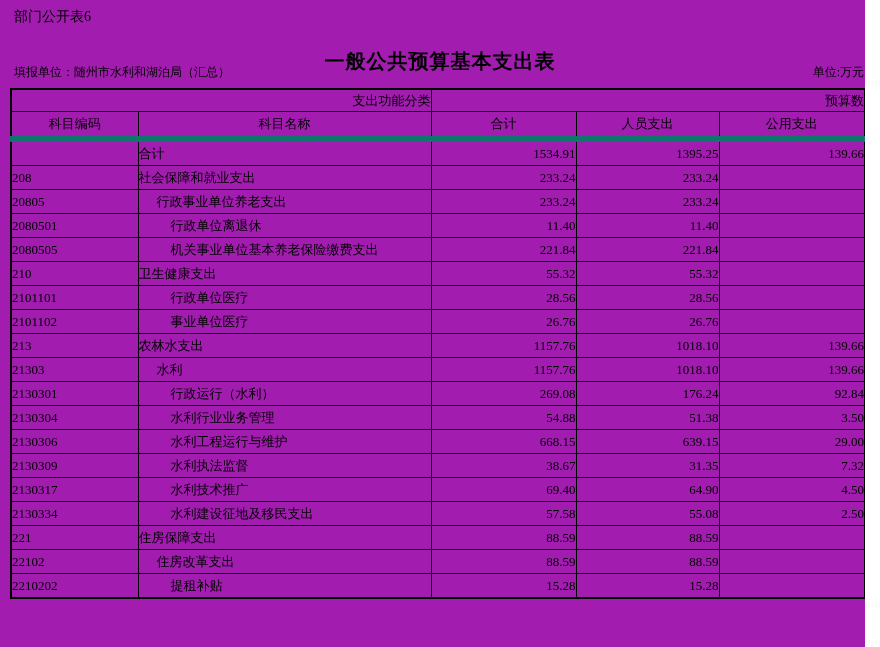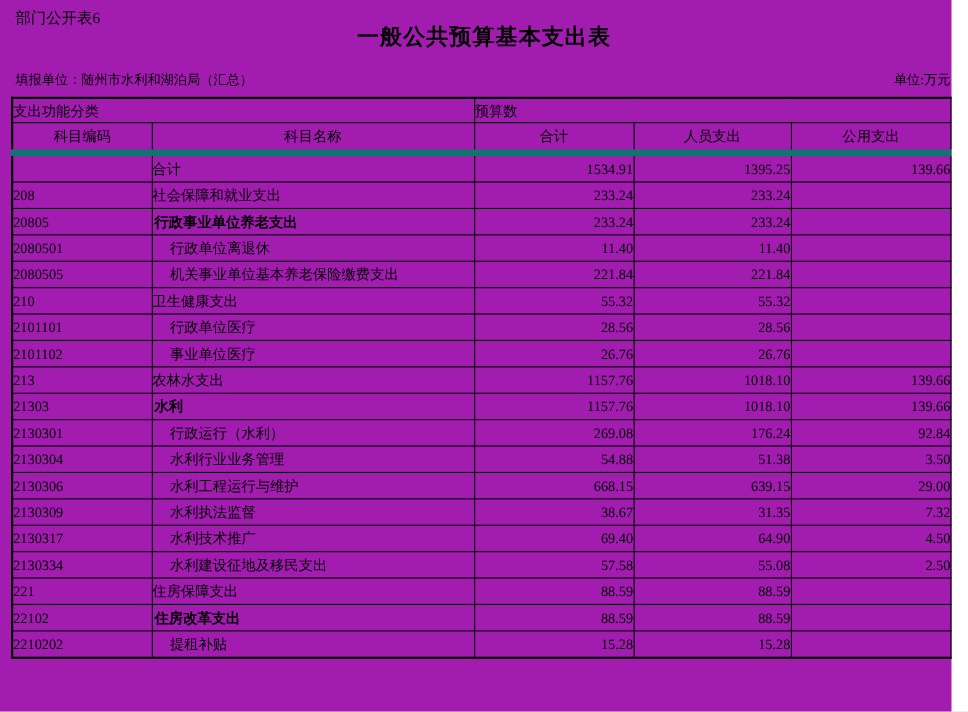--- a/index.html
+++ b/index.html
@@ -18,21 +18,21 @@
   }
   .doc-label {
     position: absolute;
     top: 8px;
     left: 14px;
     font-size: 14px;
     white-space: nowrap;
   }
   .page-title {
     position: absolute;
-    top: 20px;
+    top: 48px;
     left: 0;
     width: 880px;
     margin: 0;
     text-align: center;
     font-size: 20px;
     font-weight: bold;
     letter-spacing: 1px;
   }
   .meta-row {
     position: absolute;
@@ -56,27 +56,27 @@
   }
   table.budget th, table.budget td {
     border: 1px solid #000000;
     font-weight: normal;
     font-size: 13px;
     padding: 0;
     overflow: hidden;
     white-space: nowrap;
     vertical-align: middle;
   }
-  table.budget thead tr.h1 th { height: 21px; text-align: left; }
+  table.budget thead tr.h1 th { height: 21px; text-align: right; }
   table.budget thead tr.h2 th { height: 24px; text-align: center; border-bottom: 6px solid #0f766e; }
   table.budget tbody td { height: 23px; }
   td.c-code { text-align: left; padding-left: 5px; }
   td.c-name { text-align: left; padding-left: 4px; }
-  td.c-name.ind1 { padding-left: 2px; font-weight: bold; }
-  td.c-name.ind2 { padding-left: 16px; }
+  td.c-name.ind1 { padding-left: 18px; }
+  td.c-name.ind2 { padding-left: 32px; }
   td.c-num { text-align: right; padding-right: 5px; }
 </style>
 </head>
 <body>
 
 <div class="page">
 
   <div class="doc-label">部门公开表6</div>
 
   <h1 class="page-title">一般公共预算基本支出表</h1>

